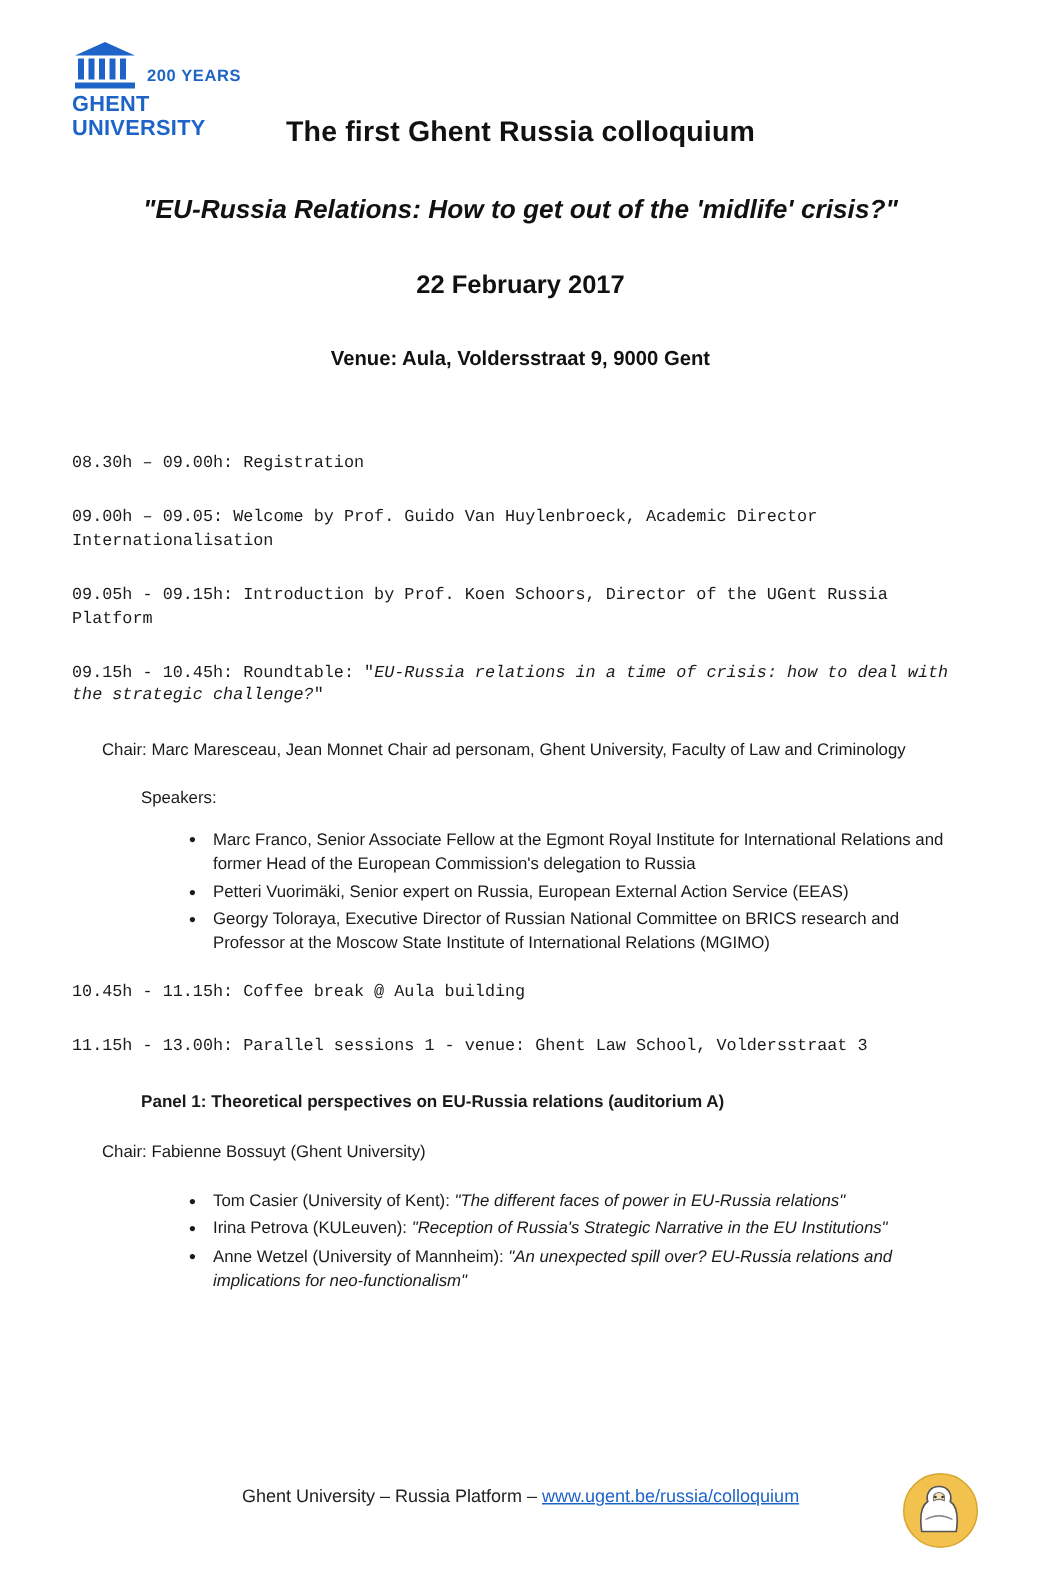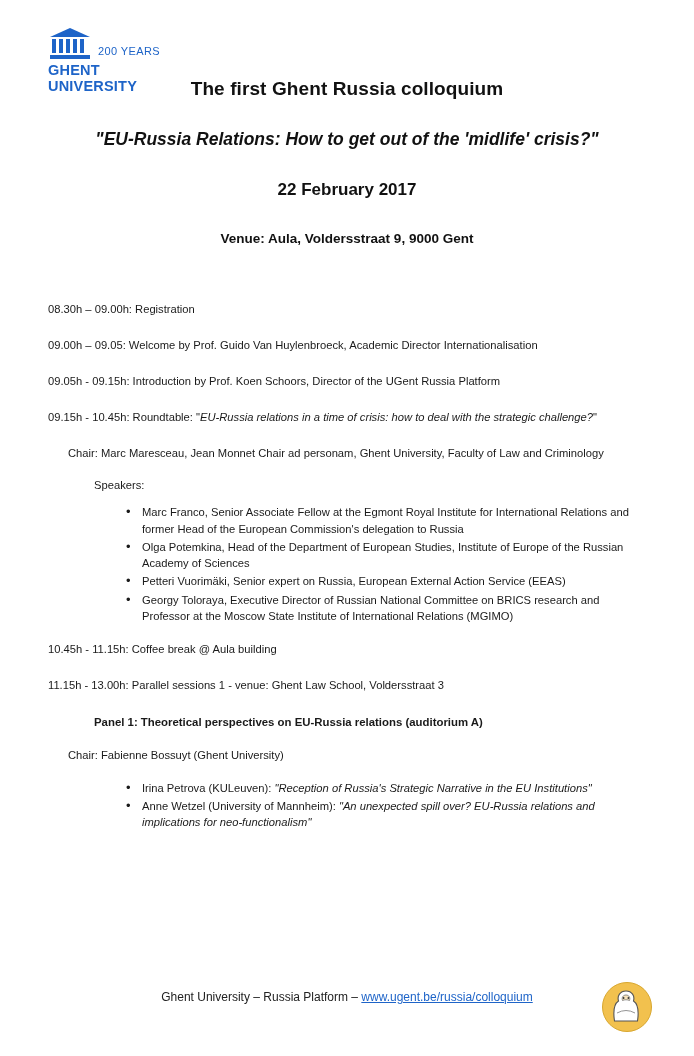--- a/index.html
+++ b/index.html
@@ -32,21 +32,21 @@
     color: #1e64c8;
   }
   .logo-mark {
     display: flex;
     align-items: flex-end;
     gap: 6px;
   }
   .logo-icon { display: block; }
   .logo-years {
     font-size: 11px;
-    font-weight: normal;
+    font-weight: bold;
     letter-spacing: 0.4px;
     color: #1e64c8;
     padding-bottom: 3px;
   }
   .logo-name {
     margin-top: 2px;
     font-size: 14.5px;
     font-weight: bold;
     line-height: 1.12;
     color: #1e64c8;
@@ -87,20 +87,21 @@
   
   .body-block {
     margin-top: 56px;
     padding: 0 48px 0 48px;
     font-size: 11.2px;
     line-height: 1.42;
     color: #1a1a1a;
   }
   .line {
     margin-bottom: 20px;
+    font-family: Liberation Mono, monospace;
   }
   .line:last-child { margin-bottom: 0; }
 
   .chair-line { margin-left: 20px; margin-bottom: 16px; max-width: 560px; }
   .speakers-label { margin-left: 46px; margin-bottom: 11px; }
 
   ul.bullets {
     margin: 0 0 18px 0;
     padding-left: 94px;
     list-style: none;
@@ -196,34 +197,37 @@
     <div class="line">
       <span>09.15h -  10.45h: Roundtable: "</span><span class="ital">EU-Russia relations in a time of crisis: how to deal with the strategic challenge?</span><span>"</span>
     </div>
 
     <div class="chair-line">Chair: Marc Maresceau, Jean Monnet Chair ad personam, Ghent University, Faculty of Law and Criminology</div>
 
     <div class="speakers-label">Speakers:</div>
 
     <ul class="bullets">
       <li>Marc Franco, Senior Associate Fellow at the Egmont Royal Institute for International Relations and former Head of the European Commission's delegation to Russia</li>
-      <li>Olga Potemkina, Head of the Department of European Studies, Institute of Europe of the Russian Academy of Sciences</li>
       <li>Petteri Vuorimäki, Senior expert on Russia, European External Action Service (EEAS)</li>
       <li>Georgy Toloraya, Executive Director of Russian National Committee on BRICS research and  Professor at the Moscow State Institute of International Relations (MGIMO)</li>
     </ul>
 
     <div class="line">10.45h - 11.15h: Coffee break @ Aula building</div>
 
     <div class="line">11.15h - 13.00h: Parallel sessions 1 - venue: Ghent Law School, Voldersstraat 3</div>
 
     <div class="panel-title">Panel 1: Theoretical perspectives on EU-Russia relations (auditorium A)</div>
 
     <div class="chair-line">Chair: Fabienne Bossuyt (Ghent University)</div>
 
     <ul class="bullets">
+      <li>
+        <span>Tom Casier (University of Kent):</span>
+        <span class="ital">"The different faces of power in EU-Russia relations"</span>
+      </li>
       <li>
         <span>Irina Petrova (KULeuven):</span>
         <span class="ital">"Reception of Russia's Strategic Narrative in the EU Institutions"</span>
       </li>
       <li>
         <span>Anne Wetzel (University of Mannheim):</span>
         <span class="ital">"An unexpected spill over? EU-Russia relations and implications for neo-functionalism"</span>
       </li>
     </ul>
 

